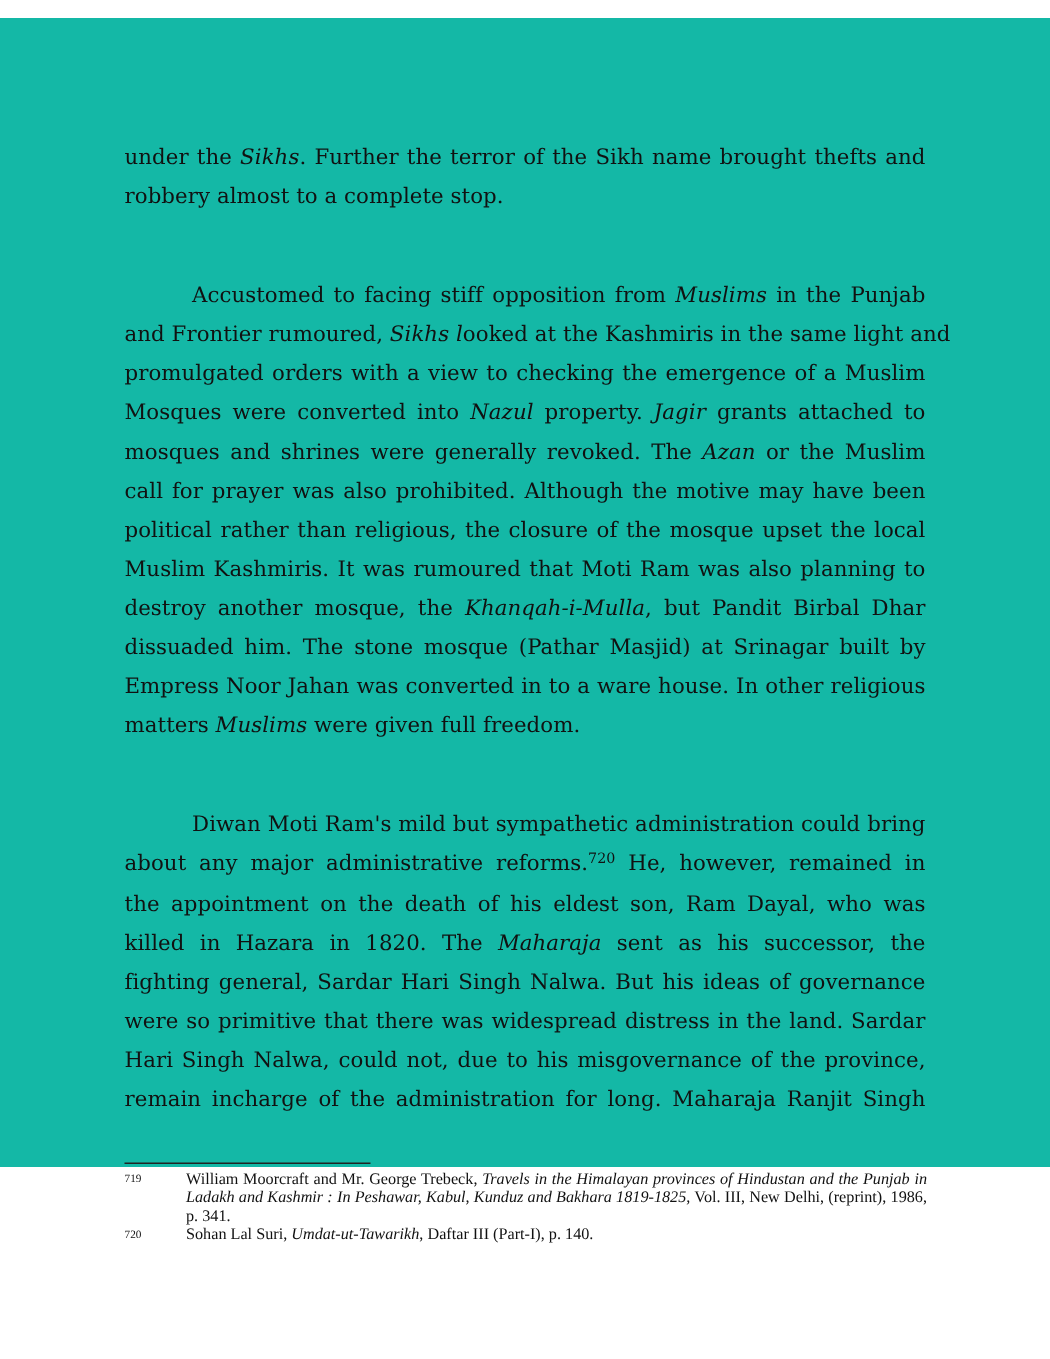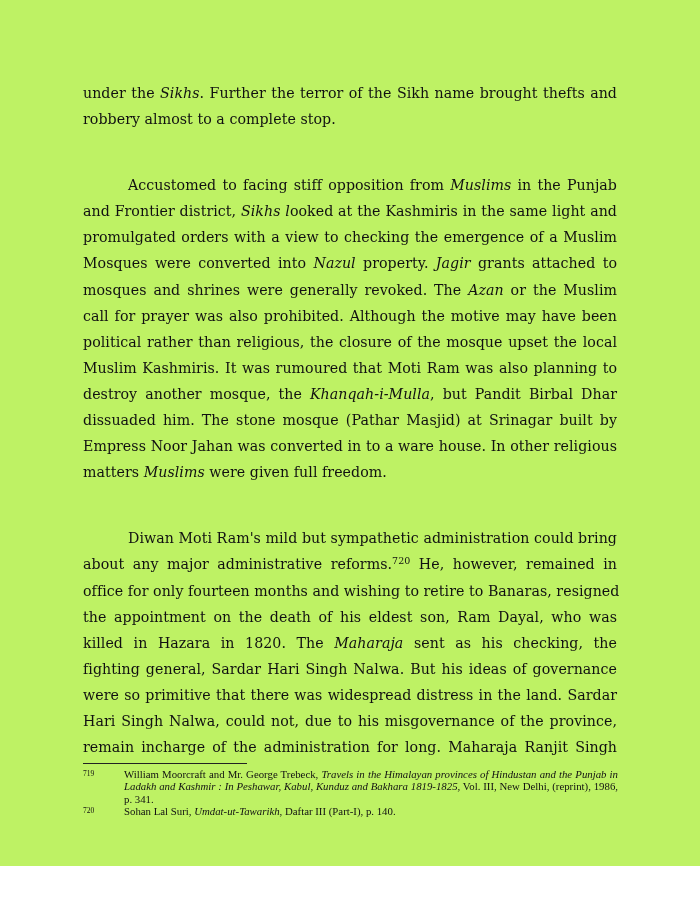--- a/index.html
+++ b/index.html
@@ -1,17 +1,17 @@
 <!DOCTYPE html>
 <html><head>
 <meta charset="utf-8">
 <style>
   html, body { margin: 0; padding: 0; background: #ffffff; }
   body { width: 700px; height: 906px; position: relative; overflow: hidden; }
-  .page { position: absolute; left: 0; top: 0; width: 700px; height: 866px; background: #bef264; }
+  .page { position: absolute; left: 0; top: 12px; width: 700px; height: 766px; background: #14b8a6; }
   .body-text {
     position: absolute; left: 83px; top: 80px; width: 534px;
     font-family: "DejaVu Serif", serif; font-size: 14.2px; color: #111;
     line-height: 26.1px; letter-spacing: 0.05px;
   }
   .line { display: block; text-align: justify; text-align-last: justify; height: 26.1px; white-space: nowrap; }
   .line.last { text-align-last: left; }
   .line.indent { padding-left: 45px; margin-top: 40px; }
   .line span { white-space: pre; }
   .it { font-style: italic; }
@@ -25,36 +25,35 @@
   .fn-num { position: absolute; left: 0; top: 0; font-size: 7.5px; }
 </style>
 </head>
 <body>
 
 <div class="page">
   <div class="body-text" id="body-text">
       <div class="line"><span>under the </span><span class="it">Sikhs</span><span>. Further the terror of the Sikh name brought thefts and</span></div>
       <div class="line last"><span>robbery almost to a complete stop.</span></div>
       <div class="line indent"><span>Accustomed to facing stiff opposition from </span><span class="it">Muslims</span><span> in the Punjab</span></div>
-      <div class="line"><span>and Frontier district, </span><span class="it">Sikhs l</span><span>ooked at the Kashmiris in the same light and</span></div>
+      <div class="line"><span>and Frontier rumoured, </span><span class="it">Sikhs l</span><span>ooked at the Kashmiris in the same light and</span></div>
       <div class="line"><span>promulgated orders with a view to checking the emergence of a Muslim</span></div>
       <div class="line"><span>Mosques were converted into </span><span class="it">Nazul</span><span> property. </span><span class="it">Jagir</span><span> grants attached to</span></div>
       <div class="line"><span>mosques and shrines were generally revoked. The </span><span class="it">Azan</span><span> or the Muslim</span></div>
       <div class="line"><span>call for prayer was also prohibited. Although the motive may have been</span></div>
       <div class="line"><span>political rather than religious, the closure of the mosque upset the local</span></div>
       <div class="line"><span>Muslim Kashmiris. It was rumoured that Moti Ram was also planning to</span></div>
       <div class="line"><span>destroy another mosque, the </span><span class="it">Khanqah-i-Mulla</span><span>, but Pandit Birbal Dhar</span></div>
       <div class="line"><span>dissuaded him. The stone mosque (Pathar Masjid) at Srinagar built by</span></div>
       <div class="line"><span>Empress Noor Jahan was converted in to a ware house. In other religious</span></div>
       <div class="line last"><span>matters </span><span class="it">Muslims</span><span> were given full freedom.</span></div>
       <div class="line indent"><span>Diwan Moti Ram's mild but sympathetic administration could bring</span></div>
       <div class="line"><span>about any major administrative reforms.</span><sup class="fnref">720</sup><span> He, however, remained in</span></div>
-      <div class="line"><span>office for only fourteen months and wishing to retire to Banaras, resigned</span></div>
       <div class="line"><span>the appointment on the death of his eldest son, Ram Dayal, who was</span></div>
-      <div class="line"><span>killed in Hazara in 1820. The </span><span class="it">Maharaja</span><span> sent as his checking, the</span></div>
+      <div class="line"><span>killed in Hazara in 1820. The </span><span class="it">Maharaja</span><span> sent as his successor, the</span></div>
       <div class="line"><span>fighting general, Sardar Hari Singh Nalwa. But his ideas of governance</span></div>
       <div class="line"><span>were so primitive that there was widespread distress in the land. Sardar</span></div>
       <div class="line"><span>Hari Singh Nalwa, could not, due to his misgovernance of the province,</span></div>
       <div class="line"><span>remain incharge of the administration for long. Maharaja Ranjit Singh</span></div>
     </div>
   <div class="rule"></div>
   <div class="footnotes" id="footnotes">
       <div class="fn"><span class="fn-num">719</span><span>William Moorcraft and Mr. George  Trebeck, </span><span class="it">Travels in the Himalayan provinces of Hindustan and the Punjab in Ladakh and Kashmir : In Peshawar, Kabul, Kunduz and Bakhara 1819-1825,</span><span> Vol. III,  New Delhi, (reprint), 1986, p. 341.</span></div>
       <div class="fn"><span class="fn-num">720</span><span>Sohan Lal Suri, </span><span class="it">Umdat-ut-Tawarikh</span><span>,  Daftar  III (Part-I), p. 140.</span></div>
     </div>

